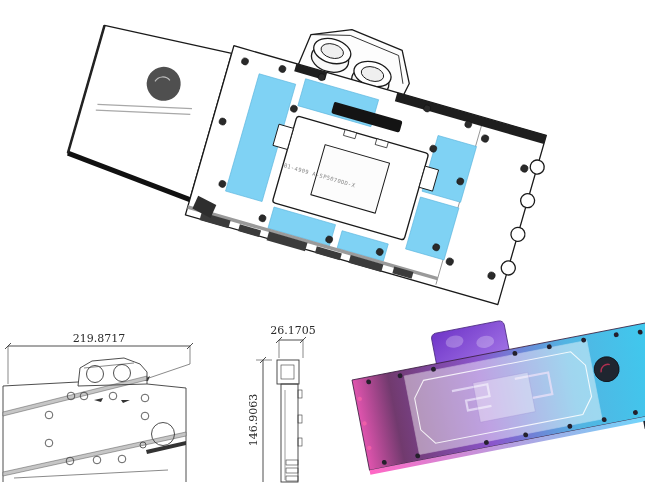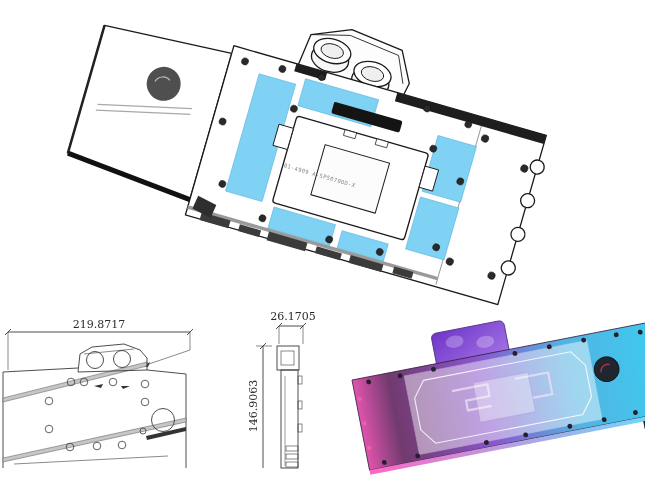--- a/index.html
+++ b/index.html
@@ -1,20 +1,20 @@
 <!DOCTYPE html>
 <html><head>
 <meta charset="utf-8">
 <style>
   html,body{margin:0;padding:0;background:#fff;}
   .canvas{position:relative;width:645px;height:484px;background:#fff;overflow:hidden;
           font-family:"DejaVu Serif", serif;}
   .fig{position:absolute;}
   #fig-main{left:0;top:0;width:645px;height:330px;}
-  #fig-dims{left:0;top:306px;width:332px;height:164px;}
+  #fig-dims{left:0;top:320px;width:332px;height:164px;}
   #fig-rgb{left:332px;top:318px;width:313px;height:166px;}
   svg{display:block;}
   .dimtext{font-family:"DejaVu Serif",serif;font-size:11px;fill:#2b2b2b;}
   .engraving{font-family:"DejaVu Sans Mono",monospace;font-size:5.5px;fill:#8a8a8a;letter-spacing:.4px;}
 </style>
 </head>
 <body>
 
 <div class="canvas">
 

